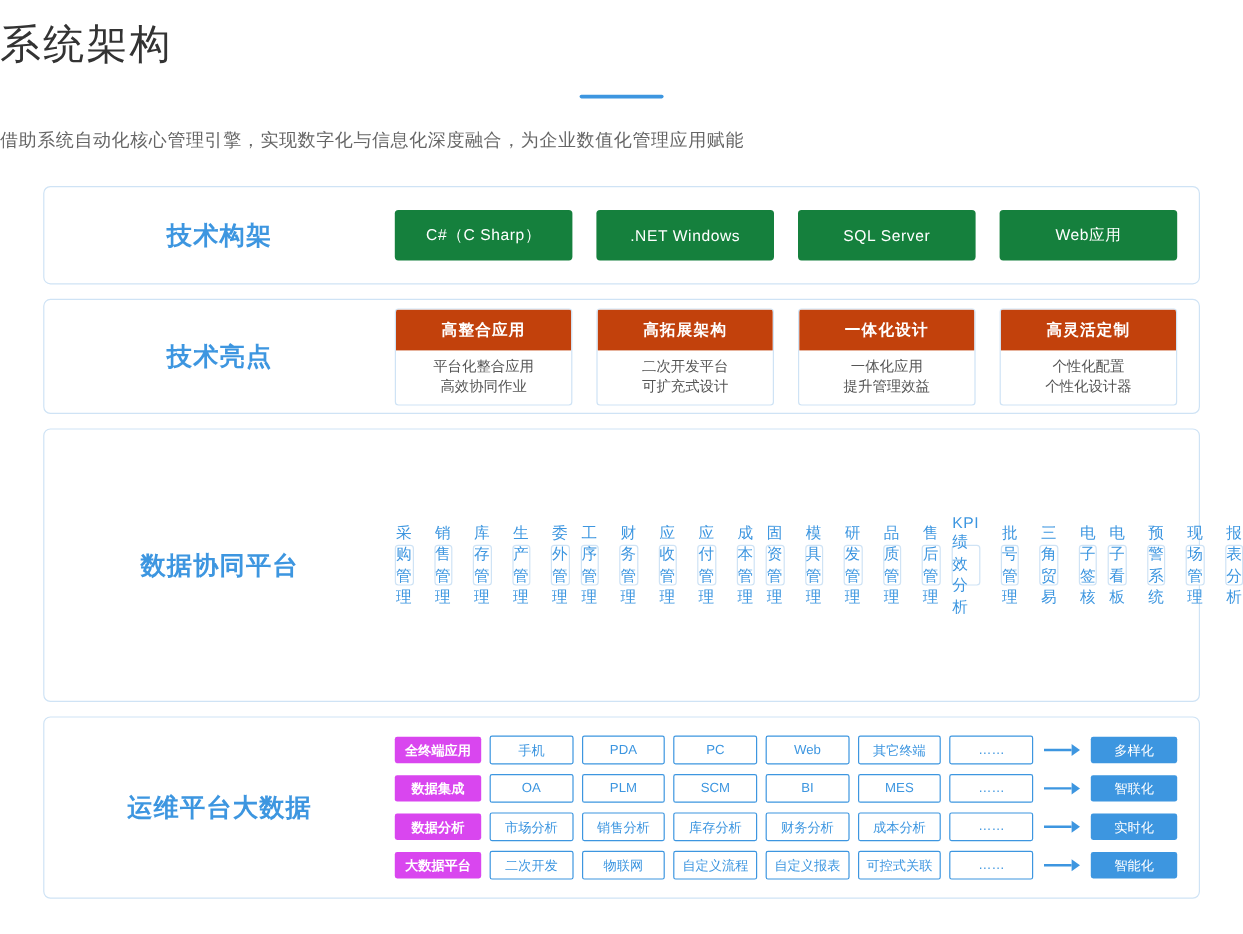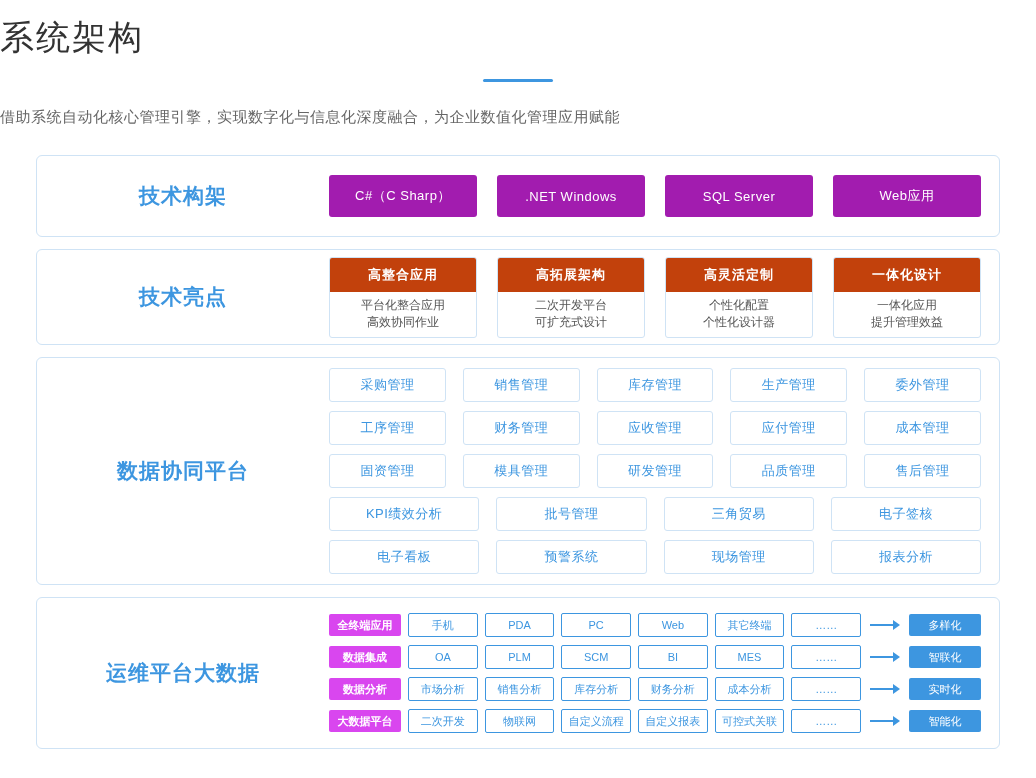--- a/index.html
+++ b/index.html
@@ -74,21 +74,21 @@
   }
   
   .sec-tech { height: 82px; }
   .tech-row {
     display: flex;
     gap: 20px;
   }
   .tech-chip {
     flex: 1 1 0;
     height: 42px;
-    background: #a21caf;
+    background: #15803d;
     color: #ffffff;
     font-size: 13px;
     border-radius: 3px;
     display: flex;
     align-items: center;
     justify-content: center;
     letter-spacing: 0.5px;
   }
   
   .sec-high { height: 96px; }
@@ -120,21 +120,21 @@
   }
   .high-body div {
     font-size: 12px;
     color: #555;
     line-height: 17px;
   }
   
   .sec-grid { height: 228px; }
   .grid-rows {
     display: flex;
-    flex-direction: column;
+    flex-direction: row;
     gap: 9px;
   }
   .grid-line {
     display: flex;
     gap: 17px;
   }
   .mod-chip {
     flex: 1 1 0;
     height: 32px;
     border: 1px solid #cfe3f5;
@@ -244,32 +244,32 @@
 
           <div class="high-card">
             <div class="high-head">高拓展架构</div>
             <div class="high-body">
               <div>二次开发平台</div>
               <div>可扩充式设计</div>
             </div>
           </div>
 
           <div class="high-card">
+            <div class="high-head">一体化设计</div>
+            <div class="high-body">
+              <div>一体化应用</div>
+              <div>提升管理效益</div>
+            </div>
+          </div>
+
+          <div class="high-card">
             <div class="high-head">高灵活定制</div>
             <div class="high-body">
               <div>个性化配置</div>
               <div>个性化设计器</div>
-            </div>
-          </div>
-
-          <div class="high-card">
-            <div class="high-head">一体化设计</div>
-            <div class="high-body">
-              <div>一体化应用</div>
-              <div>提升管理效益</div>
             </div>
           </div>
 
         </div>
       </div>
     </div>
 
     <div class="section sec-grid">
       <div class="section-label">数据协同平台</div>
       <div class="section-body">

